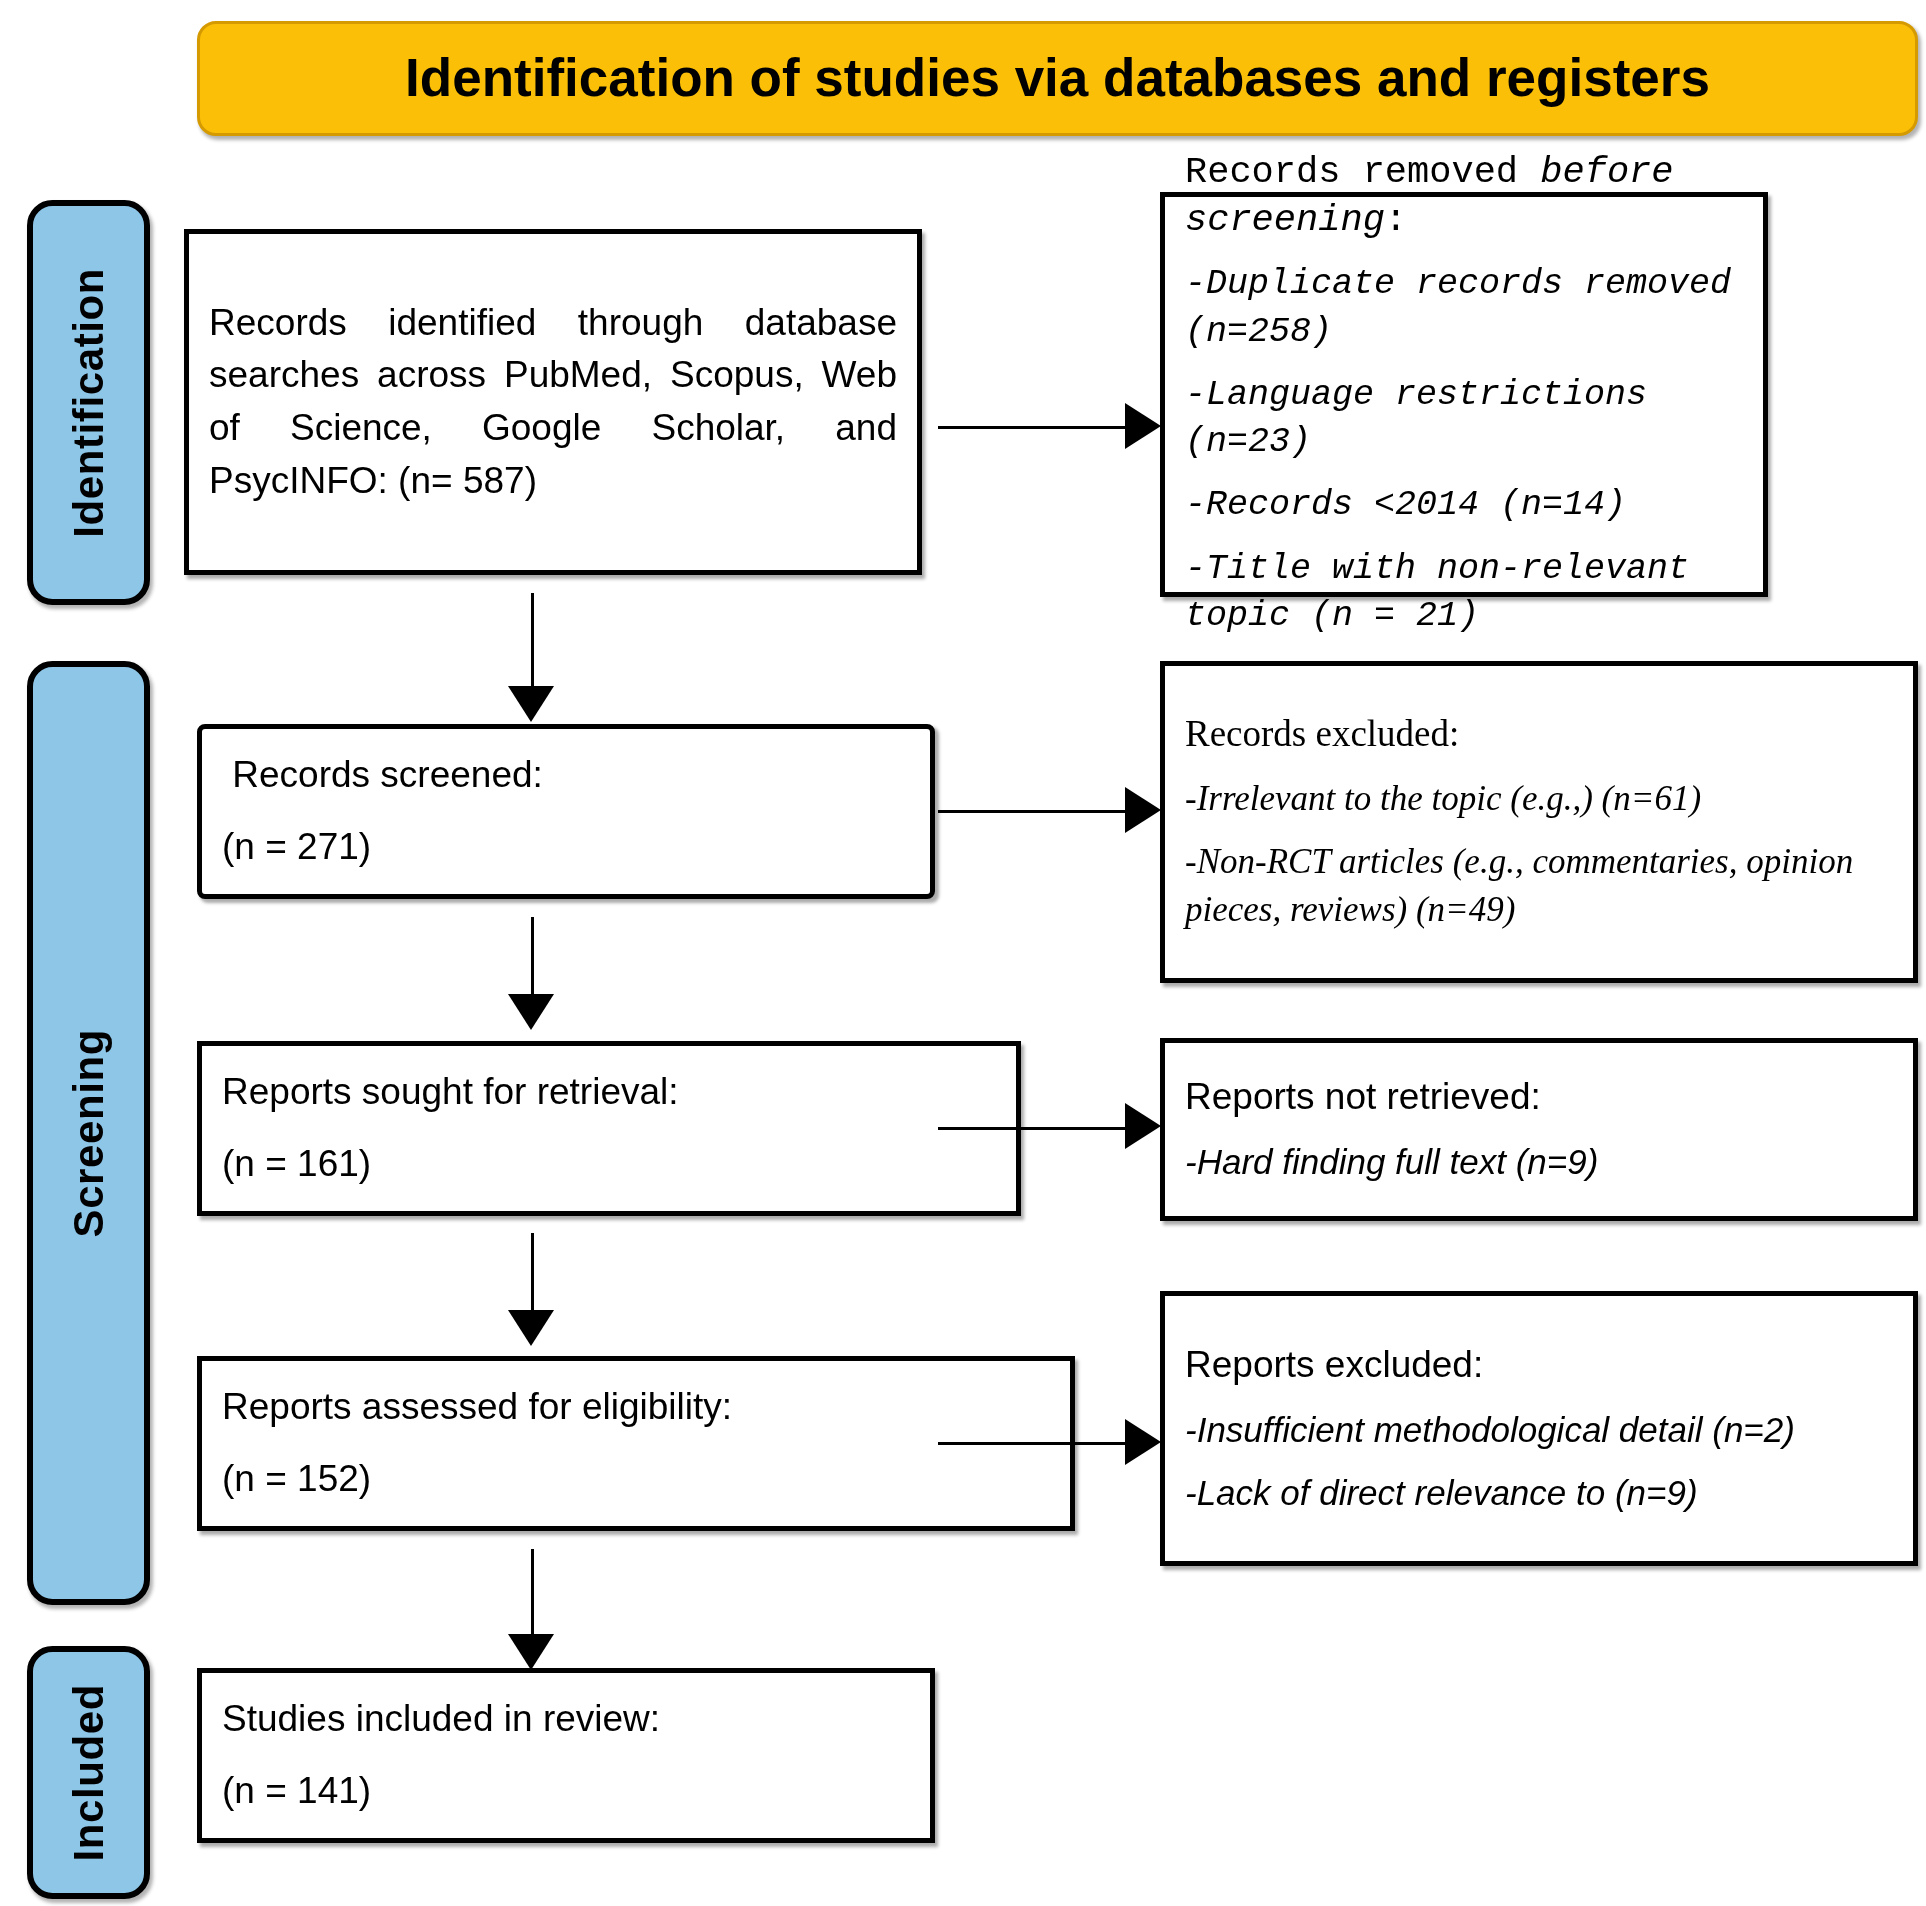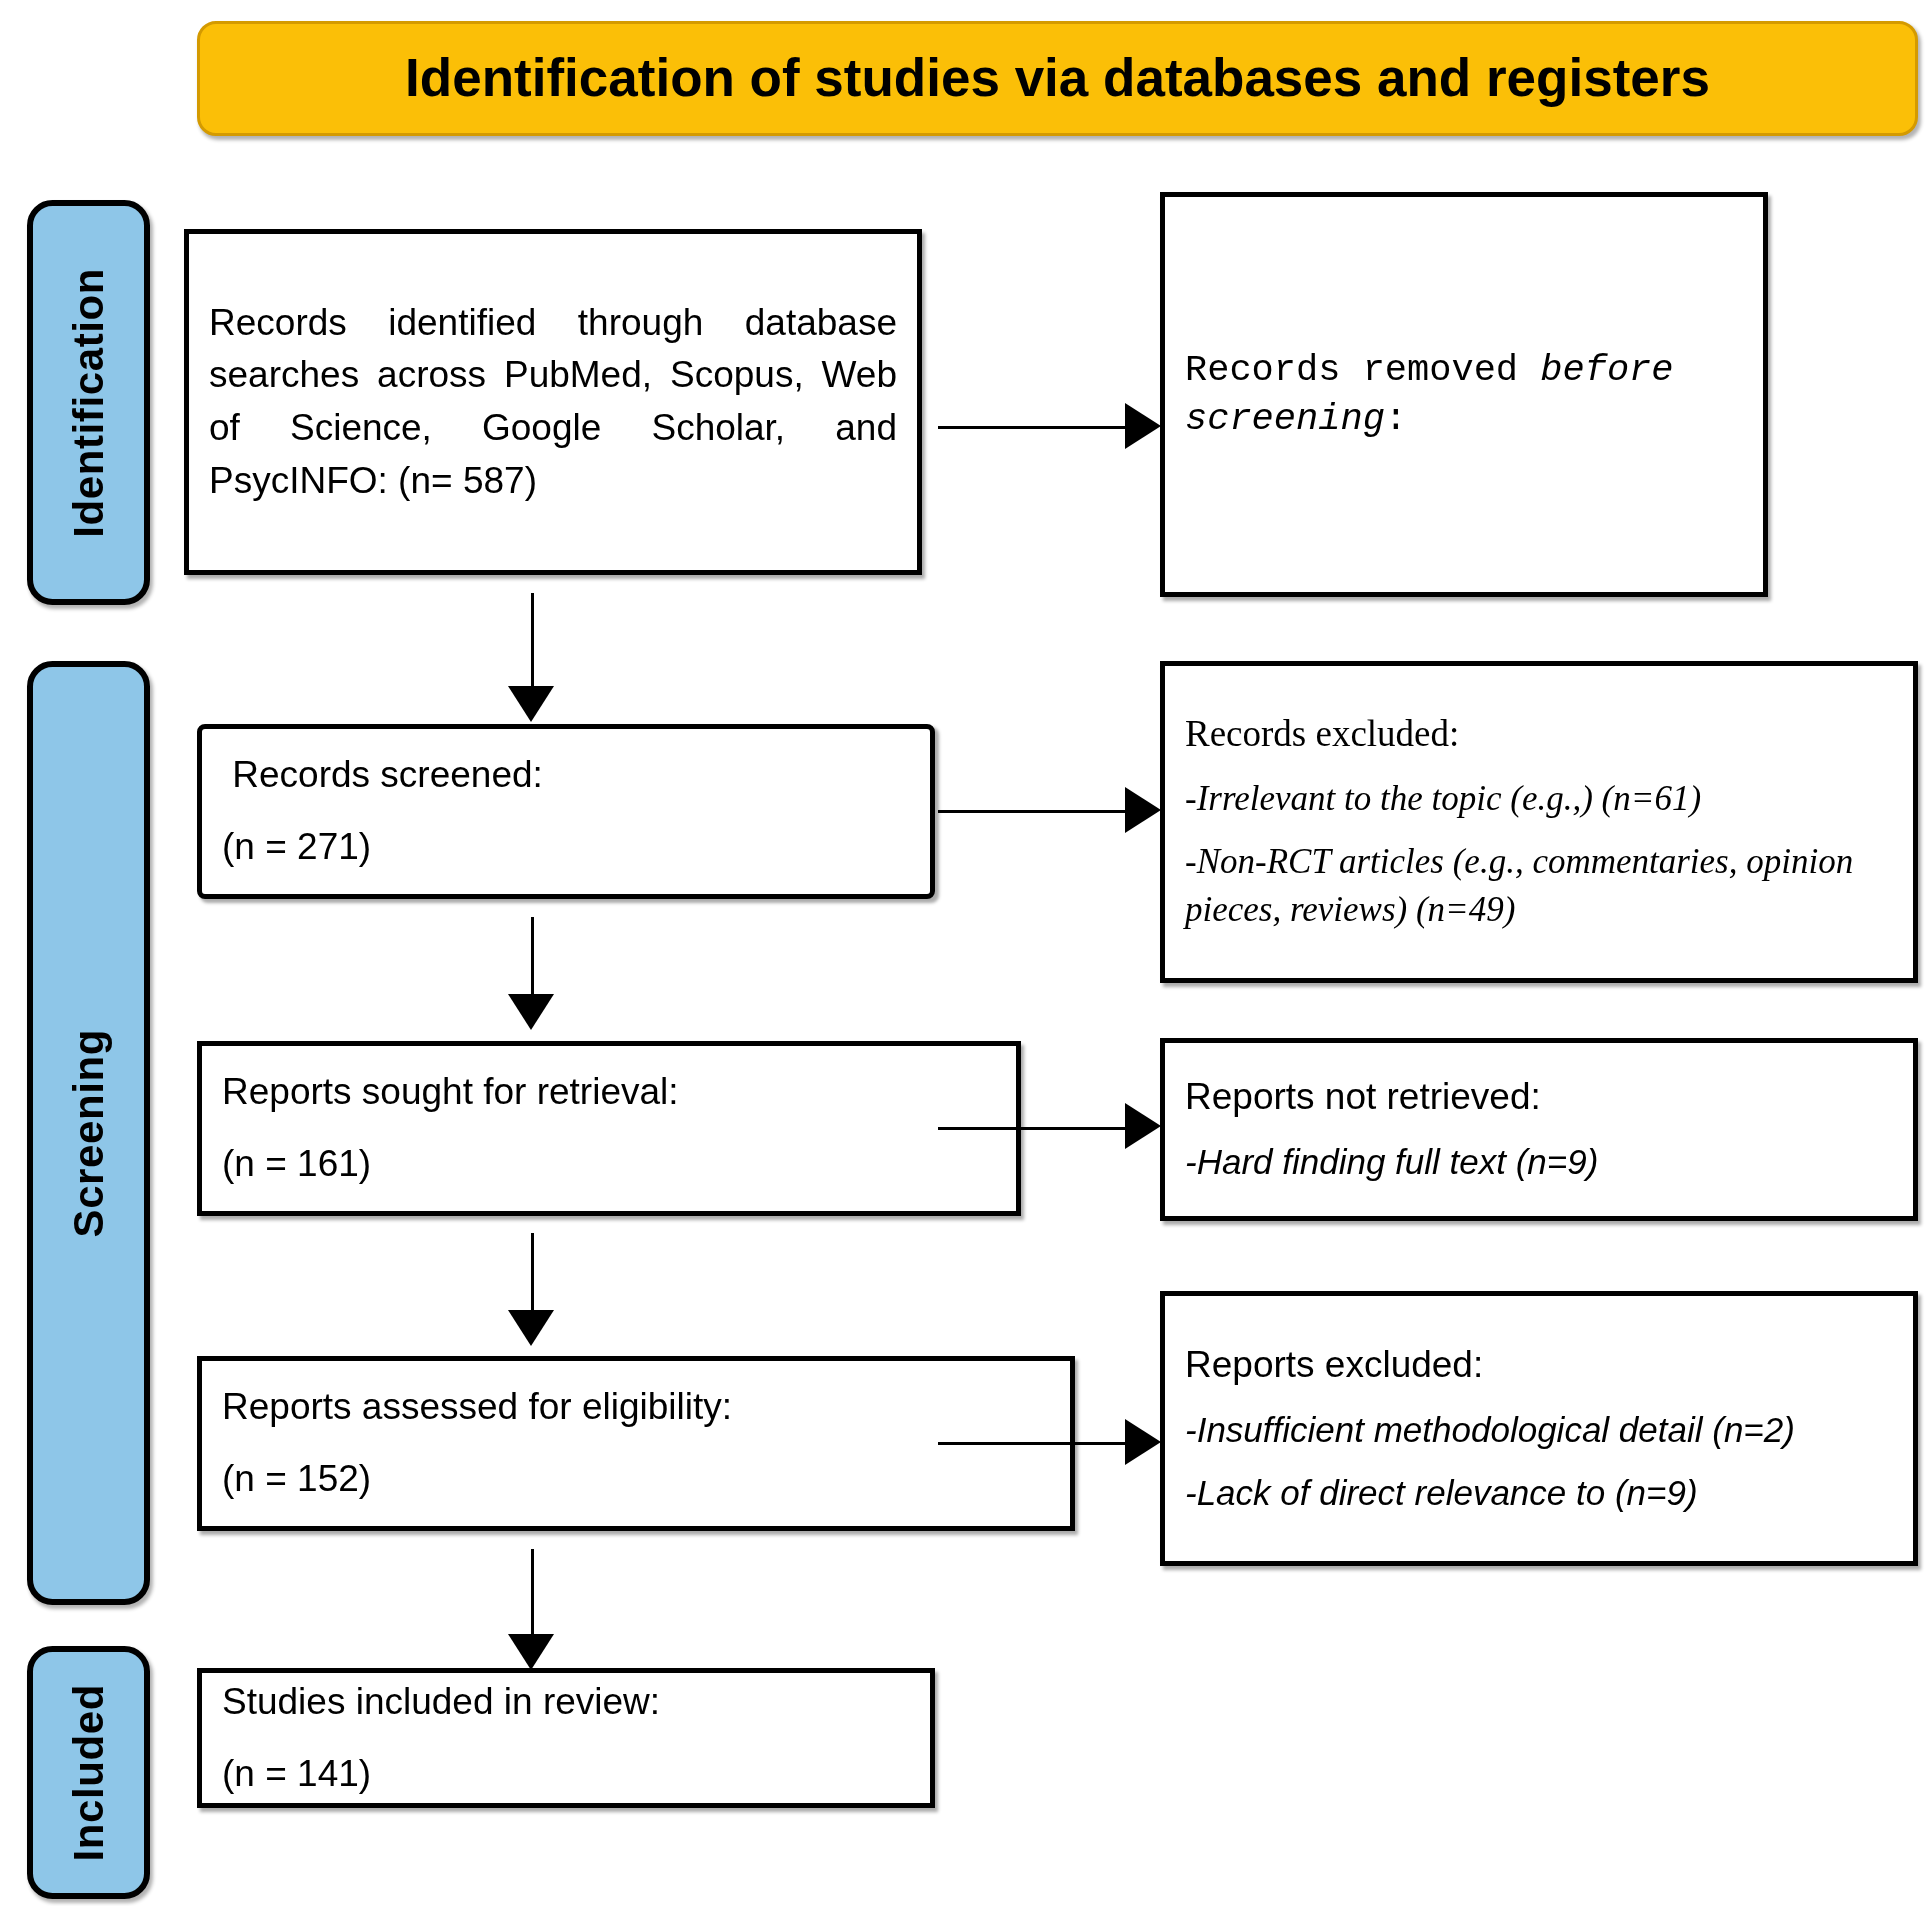--- a/index.html
+++ b/index.html
@@ -148,20 +148,26 @@
 
   <div class="box justify" style="left:184px; top:229px; width:738px; height:346px;">
     <div class="box-line">Records identified through database searches across PubMed, Scopus, Web of Science, Google Scholar, and PsycINFO: (n= 587)</div>
   </div>
 
   <div class="h-shaft" style="left:938px; top:426px; width:189px;"></div>
   <div class="h-head" style="left:1125px; top:403px;"></div>
 
   <div class="box" style="left:1160px; top:192px; width:608px; height:405px;font-family:Liberation Mono, monospace;">
     <div class="box-head"><span>Records removed </span><em>before screening</em><span>:</span></div>
+    <div class="bullets">
+      <div class="bl">-Duplicate records removed (n=258)</div>
+      <div class="bl">-Language restrictions (n=23)</div>
+      <div class="bl">-Records &lt;2014 (n=14)</div>
+      <div class="bl">-Title with non-relevant topic (n = 21)</div>
+    </div>
   </div>
 
   <div class="v-shaft" style="left:531px; top:593px; height:123px;"></div>
   <div class="v-head" style="left:508px; top:686px;"></div>
 
   <div class="box" style="left:197px; top:724px; width:738px; height:175px;border-radius:8px;">
     <div class="box-line"> Records screened:</div>
     <div class="box-line sp-top">(n = 271)</div>
   </div>
 
@@ -209,19 +215,19 @@
     <div class="box-head">Reports excluded:</div>
     <div class="bullets">
       <div class="bl">-Insufficient methodological detail (n=2)</div>
       <div class="bl">-Lack of direct relevance to (n=9)</div>
     </div>
   </div>
 
   <div class="v-shaft" style="left:531px; top:1549px; height:108px;"></div>
   <div class="v-head" style="left:508px; top:1634px;"></div>
 
-  <div class="box" style="left:197px; top:1668px; width:738px; height:140px;">
+  <div class="box" style="left:197px; top:1668px; width:738px; height:175px;">
     <div class="box-line">Studies included in review:</div>
     <div class="box-line sp-top">(n = 141)</div>
   </div>
 
 </div>
 
 
 </body></html>

